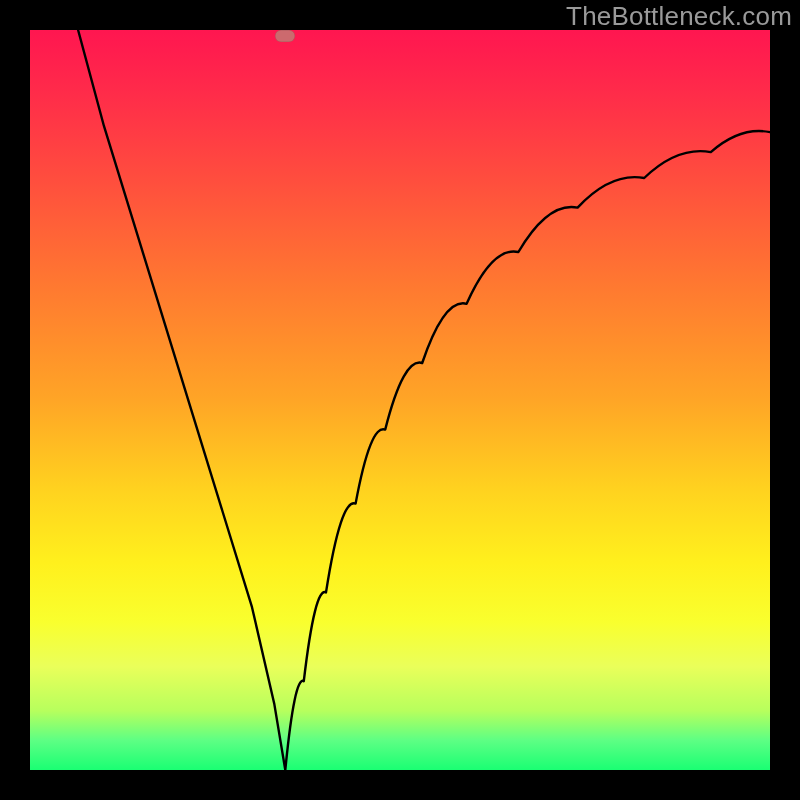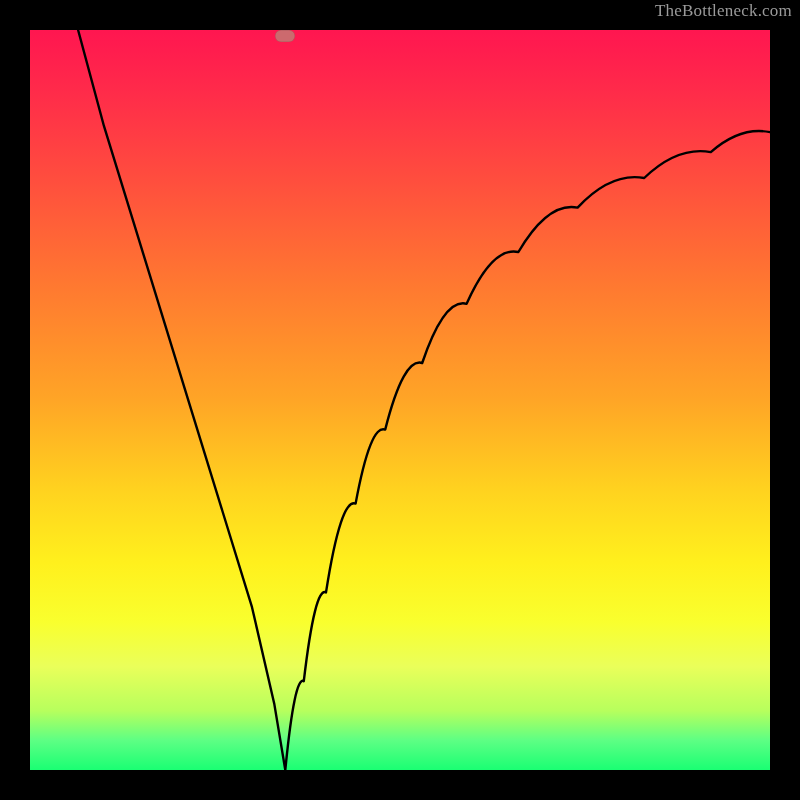--- a/index.html
+++ b/index.html
@@ -40,25 +40,24 @@
       #b7ff5d 92%,
       #5dff84 96%,
       #1aff73 100%
     );
   }
   .watermark {
     position: absolute;
     top: 1px;
     right: 8px;
     color: #9a9a9a;
-    font-size: 17px;
+    font-size: 26px;
     font-weight: 500;
     letter-spacing: 0.2px;
     user-select: none;
-    font-family: Liberation Serif, serif;
   }
   svg.curve {
     position: absolute;
     left: 0;
     top: 0;
     width: 740px;
     height: 740px;
     overflow: visible;
   }
   .marker {

